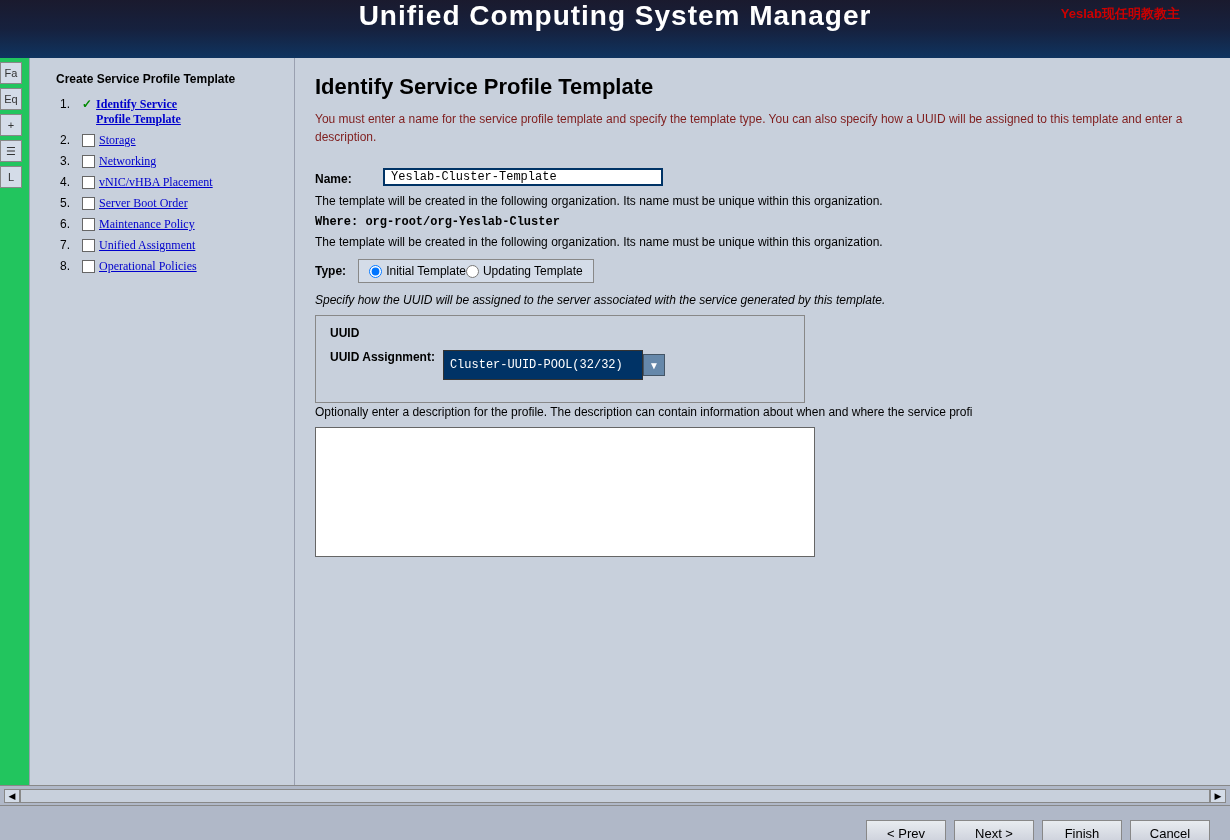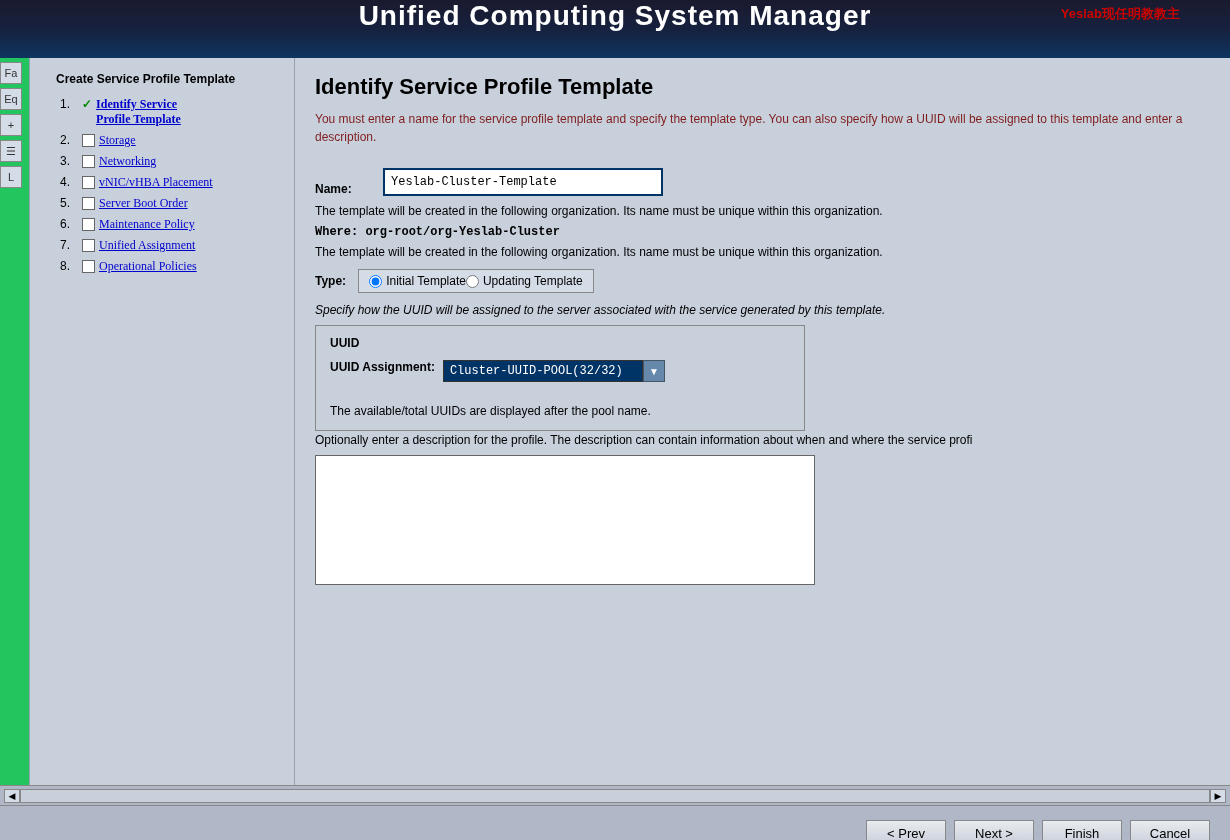--- a/index.html
+++ b/index.html
@@ -150,21 +150,21 @@
       color: #000;
       min-width: 60px;
     }
     .form-input {
       background: white;
       border: 1px solid #666;
       padding: 2px 6px;
       font-family: 'Courier New', monospace;
       font-size: 12px;
       width: 280px;
-      height: 28px;
+      height: 18px;
       outline: none;
       border: 2px solid #003366;
     }
 
     .org-text {
       font-size: 12px;
       color: #000;
       margin-bottom: 6px;
     }
     .org-text span {
@@ -233,21 +233,21 @@
       color: #000;
     }
     .uuid-select {
       background: #003366;
       color: white;
       border: 1px solid #333;
       padding: 8px 4px;
       font-size: 12px;
       font-family: 'Courier New', monospace;
       width: 200px;
-      height: 22px;
+      height: 30px;
     }
     .uuid-dropdown-btn {
       background: #6688aa;
       border: 1px solid #445566;
       width: 22px;
       height: 22px;
       display: flex;
       align-items: center;
       justify-content: center;
       cursor: pointer;
@@ -450,21 +450,20 @@
     
     <div class="uuid-section">
       <div class="uuid-title">UUID</div>
       <div class="uuid-row">
         <span class="uuid-label">UUID Assignment:</span>
         <div style="display:flex;align-items:center;">
           <div class="uuid-select" style="display:flex;align-items:center;padding-left:6px;">Cluster-UUID-POOL(32/32)</div>
           <div class="uuid-dropdown-btn">▼</div>
         </div>
       </div>
-      <div class="uuid-info-text">The available/total UUIDs are displayed after the pool name.</div>
     </div>
 
     
     <div class="desc-text">Optionally enter a description for the profile. The description can contain information about when and where the service profi</div>
     <textarea class="desc-textarea" style=""></textarea>
 
   </div>
 </div>
 
 <div class="scroll-area">

